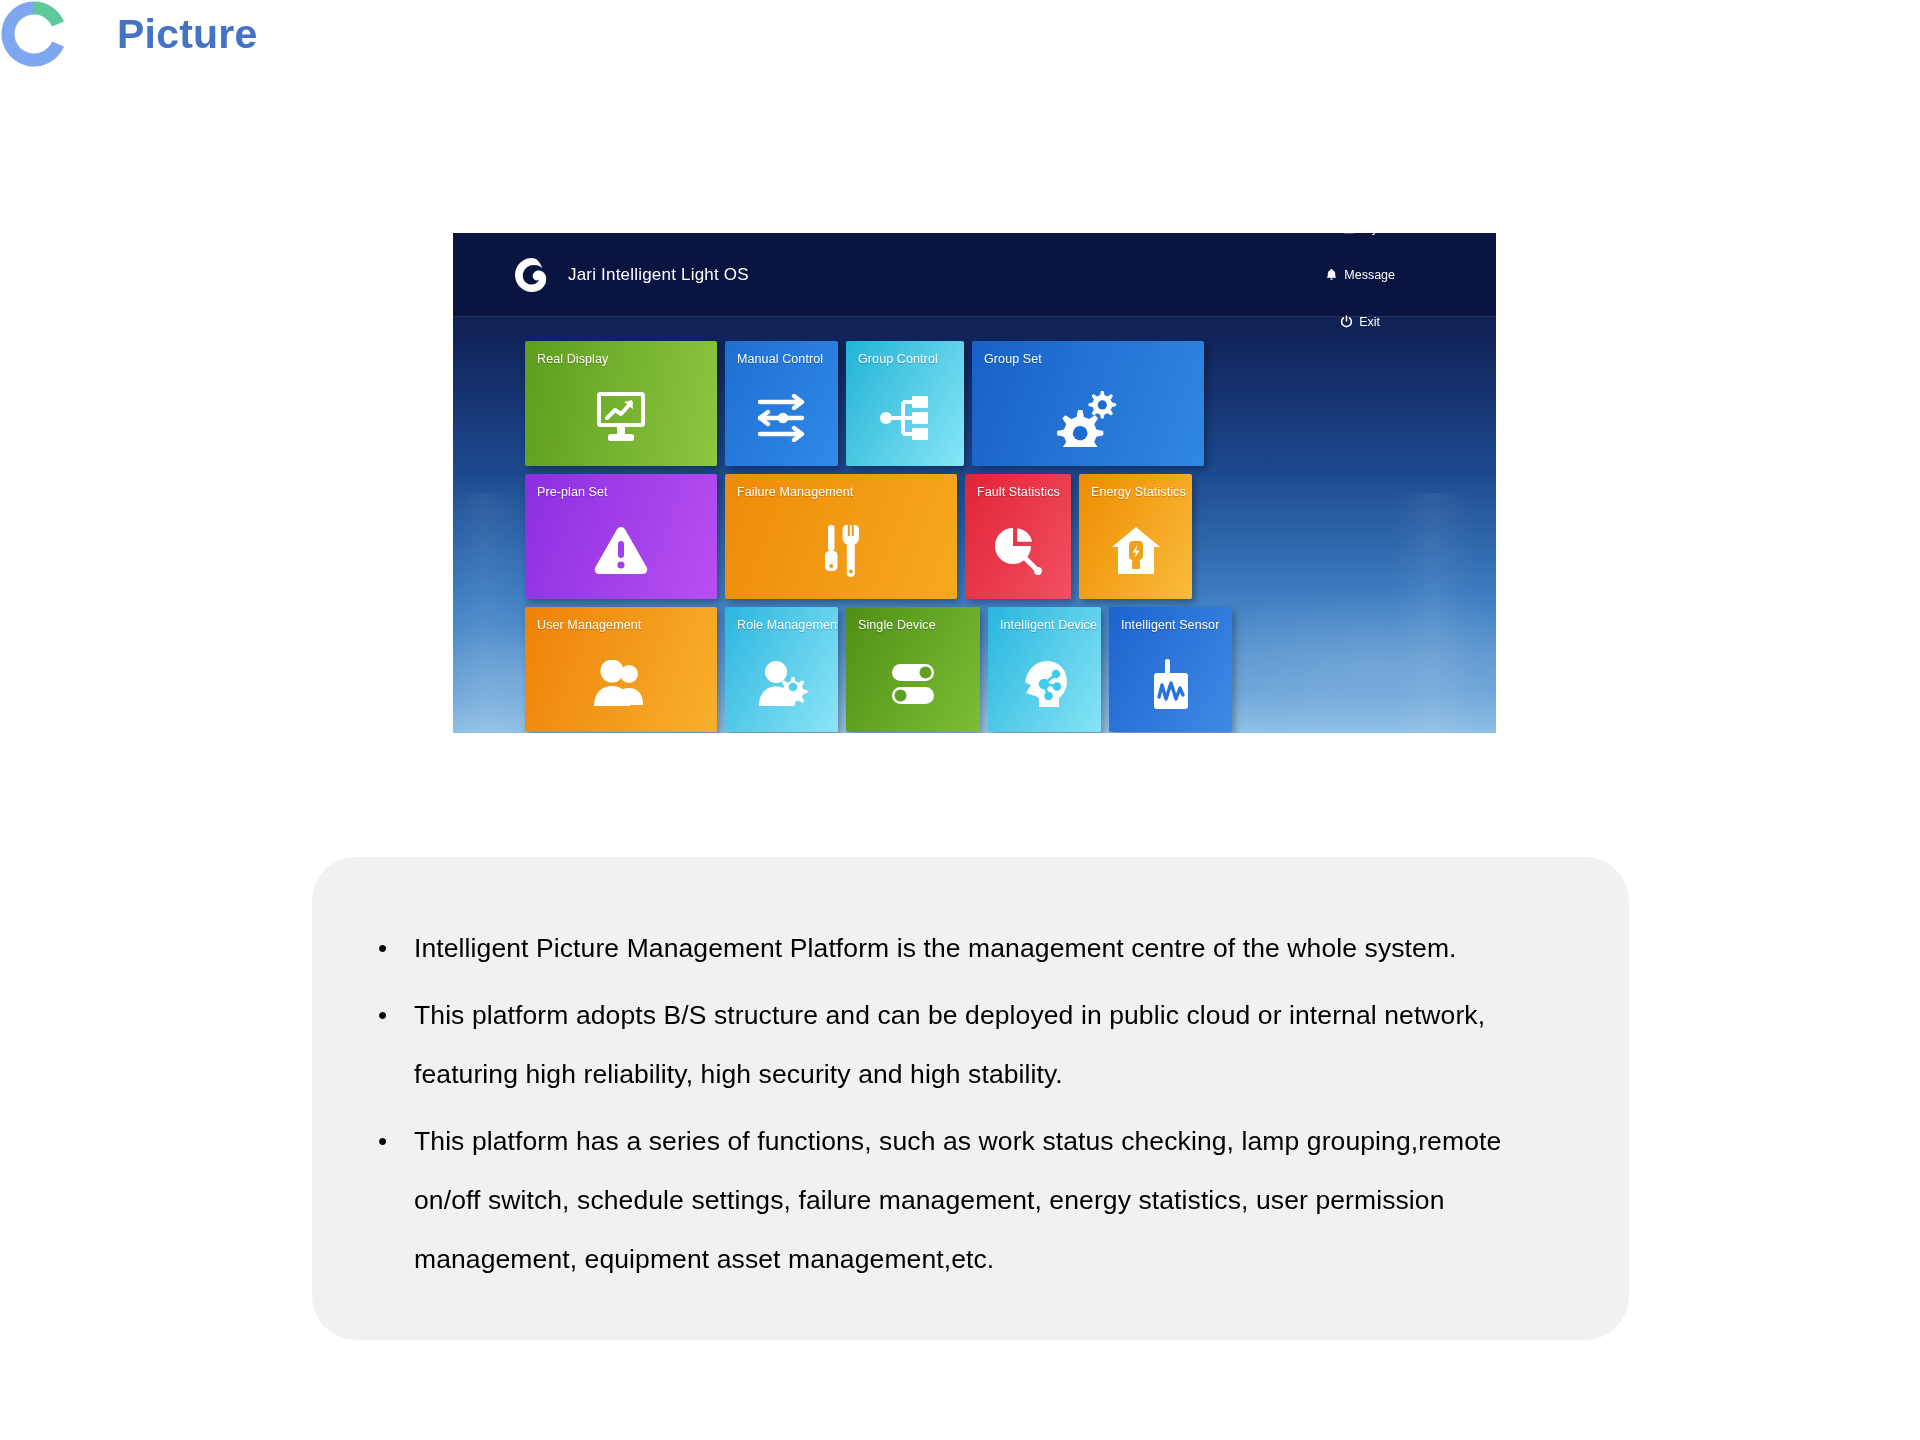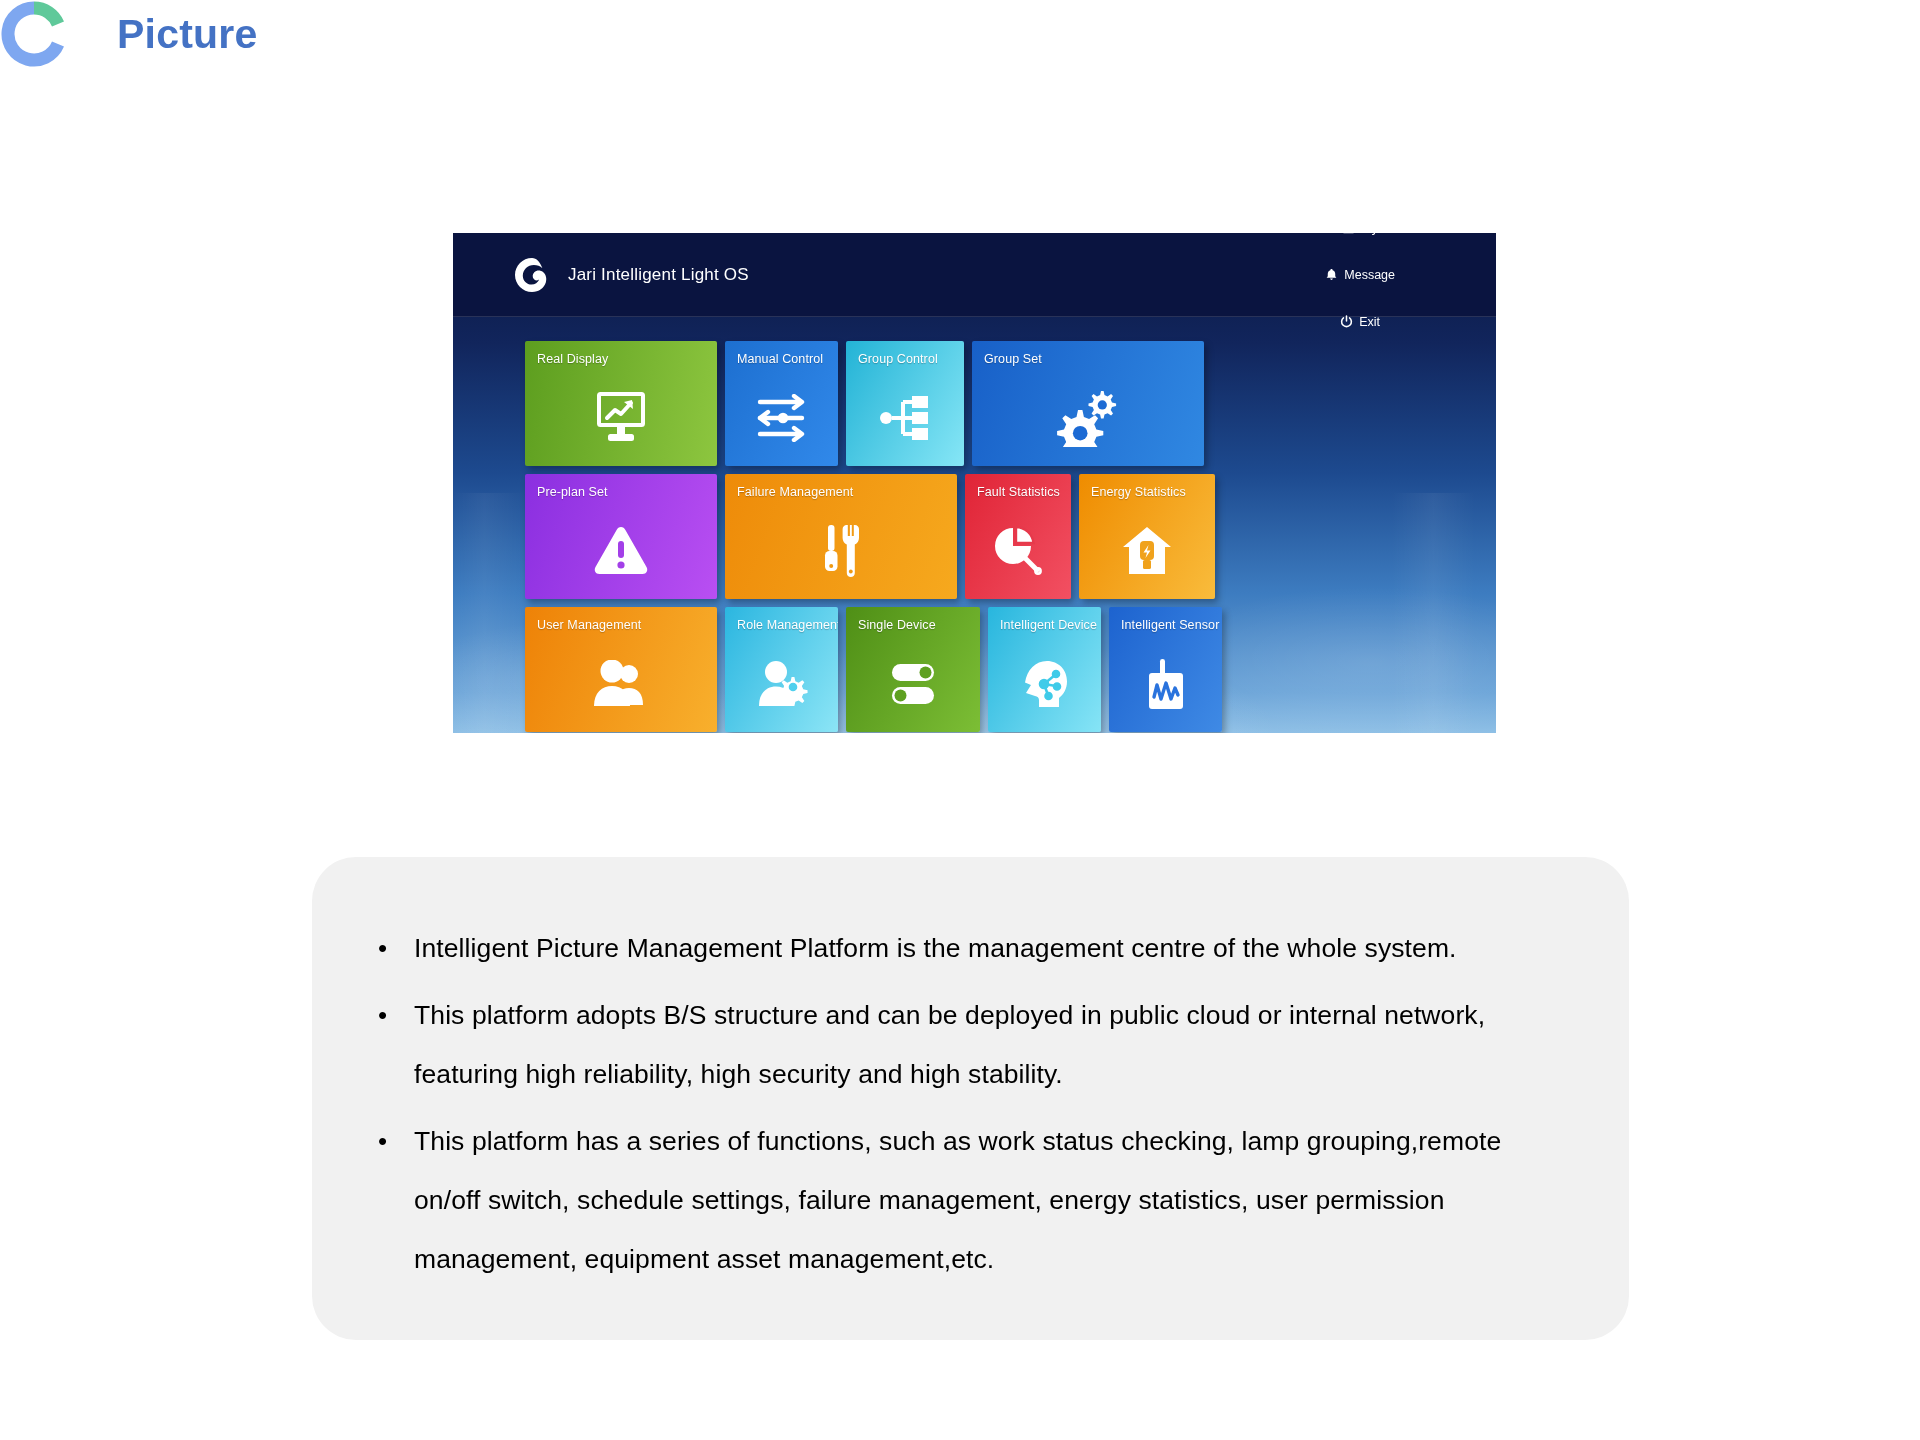--- a/index.html
+++ b/index.html
@@ -253,21 +253,21 @@
           <span class="tile-icon">
             <svg width="52" height="52" viewBox="0 0 52 52" xmlns="http://www.w3.org/2000/svg">
               <path d="M21 3 A18 18 0 1 0 39 21 L21 21 Z" fill="#fff"></path>
               <path d="M24 2 A18 18 0 0 1 41.5 18 L24 18 Z" fill="#fff"></path>
               <path d="M24 2 A18 18 0 0 1 41.5 18 L24 18 Z" fill="none" stroke="#e6394b" stroke-width="2.4"></path>
               <line x1="30" y1="30" x2="45" y2="45" stroke="#fff" stroke-width="5" stroke-linecap="round"></line>
               <circle cx="46" cy="46" r="2.6" fill="none" stroke="#fff" stroke-width="2.6"></circle>
             </svg>
           </span>
         </div>
-        <div class="tile" style="width:136px;background:linear-gradient(120deg,#ef8c00 0%,#f9bc3c 100%);">
+        <div class="tile" style="width:113px;background:linear-gradient(120deg,#ef8c00 0%,#f9bc3c 100%);">
           <span class="tile-label">Energy Statistics</span>
           <span class="tile-icon">
             <svg width="52" height="52" viewBox="0 0 52 52" xmlns="http://www.w3.org/2000/svg">
               <path d="M26 2 L50 22 L44 22 L44 49 L8 49 L8 22 L2 22 Z" fill="#fff"></path>
               <rect x="19" y="16" width="14" height="19" rx="4" fill="#f0a21c"></rect>
               <rect x="22" y="35" width="8" height="9" rx="1.6" fill="#f0a21c"></rect>
               <polygon points="27.5,20 22.5,27.5 26,27.5 24.5,33 29.5,25.5 26,25.5" fill="#fff"></polygon>
             </svg>
           </span>
         </div>
@@ -319,21 +319,21 @@
                 <line x1="25" y1="25" x2="37" y2="27"></line>
                 <line x1="25" y1="25" x2="29" y2="36"></line>
                 <circle cx="25" cy="25" r="4"></circle>
                 <circle cx="37" cy="15" r="3"></circle>
                 <circle cx="38" cy="27.5" r="3"></circle>
                 <circle cx="29.5" cy="37" r="3"></circle>
               </g>
             </svg>
           </span>
         </div>
-        <div class="tile" style="width:113px;background:linear-gradient(120deg,#1d63cf 0%,#3f8ae5 100%);padding-left:24px;">
+        <div class="tile" style="width:123px;background:linear-gradient(120deg,#1d63cf 0%,#3f8ae5 100%);padding-left:24px;">
           <span class="tile-label">Intelligent Sensor</span>
           <span class="tile-icon">
             <svg width="46" height="54" viewBox="0 0 46 54" xmlns="http://www.w3.org/2000/svg">
               <rect x="17" y="2" width="5" height="16" rx="2.4" fill="#fff"></rect>
               <rect x="6" y="16" width="34" height="36" rx="3" fill="#fff"></rect>
               <polyline points="11,40 14,28 18,42 23,26 28,42 32,31 35,38" fill="none" stroke="#2a73dd" stroke-width="3.4" stroke-linecap="round" stroke-linejoin="round"></polyline>
             </svg>
           </span>
         </div>
       </div>

